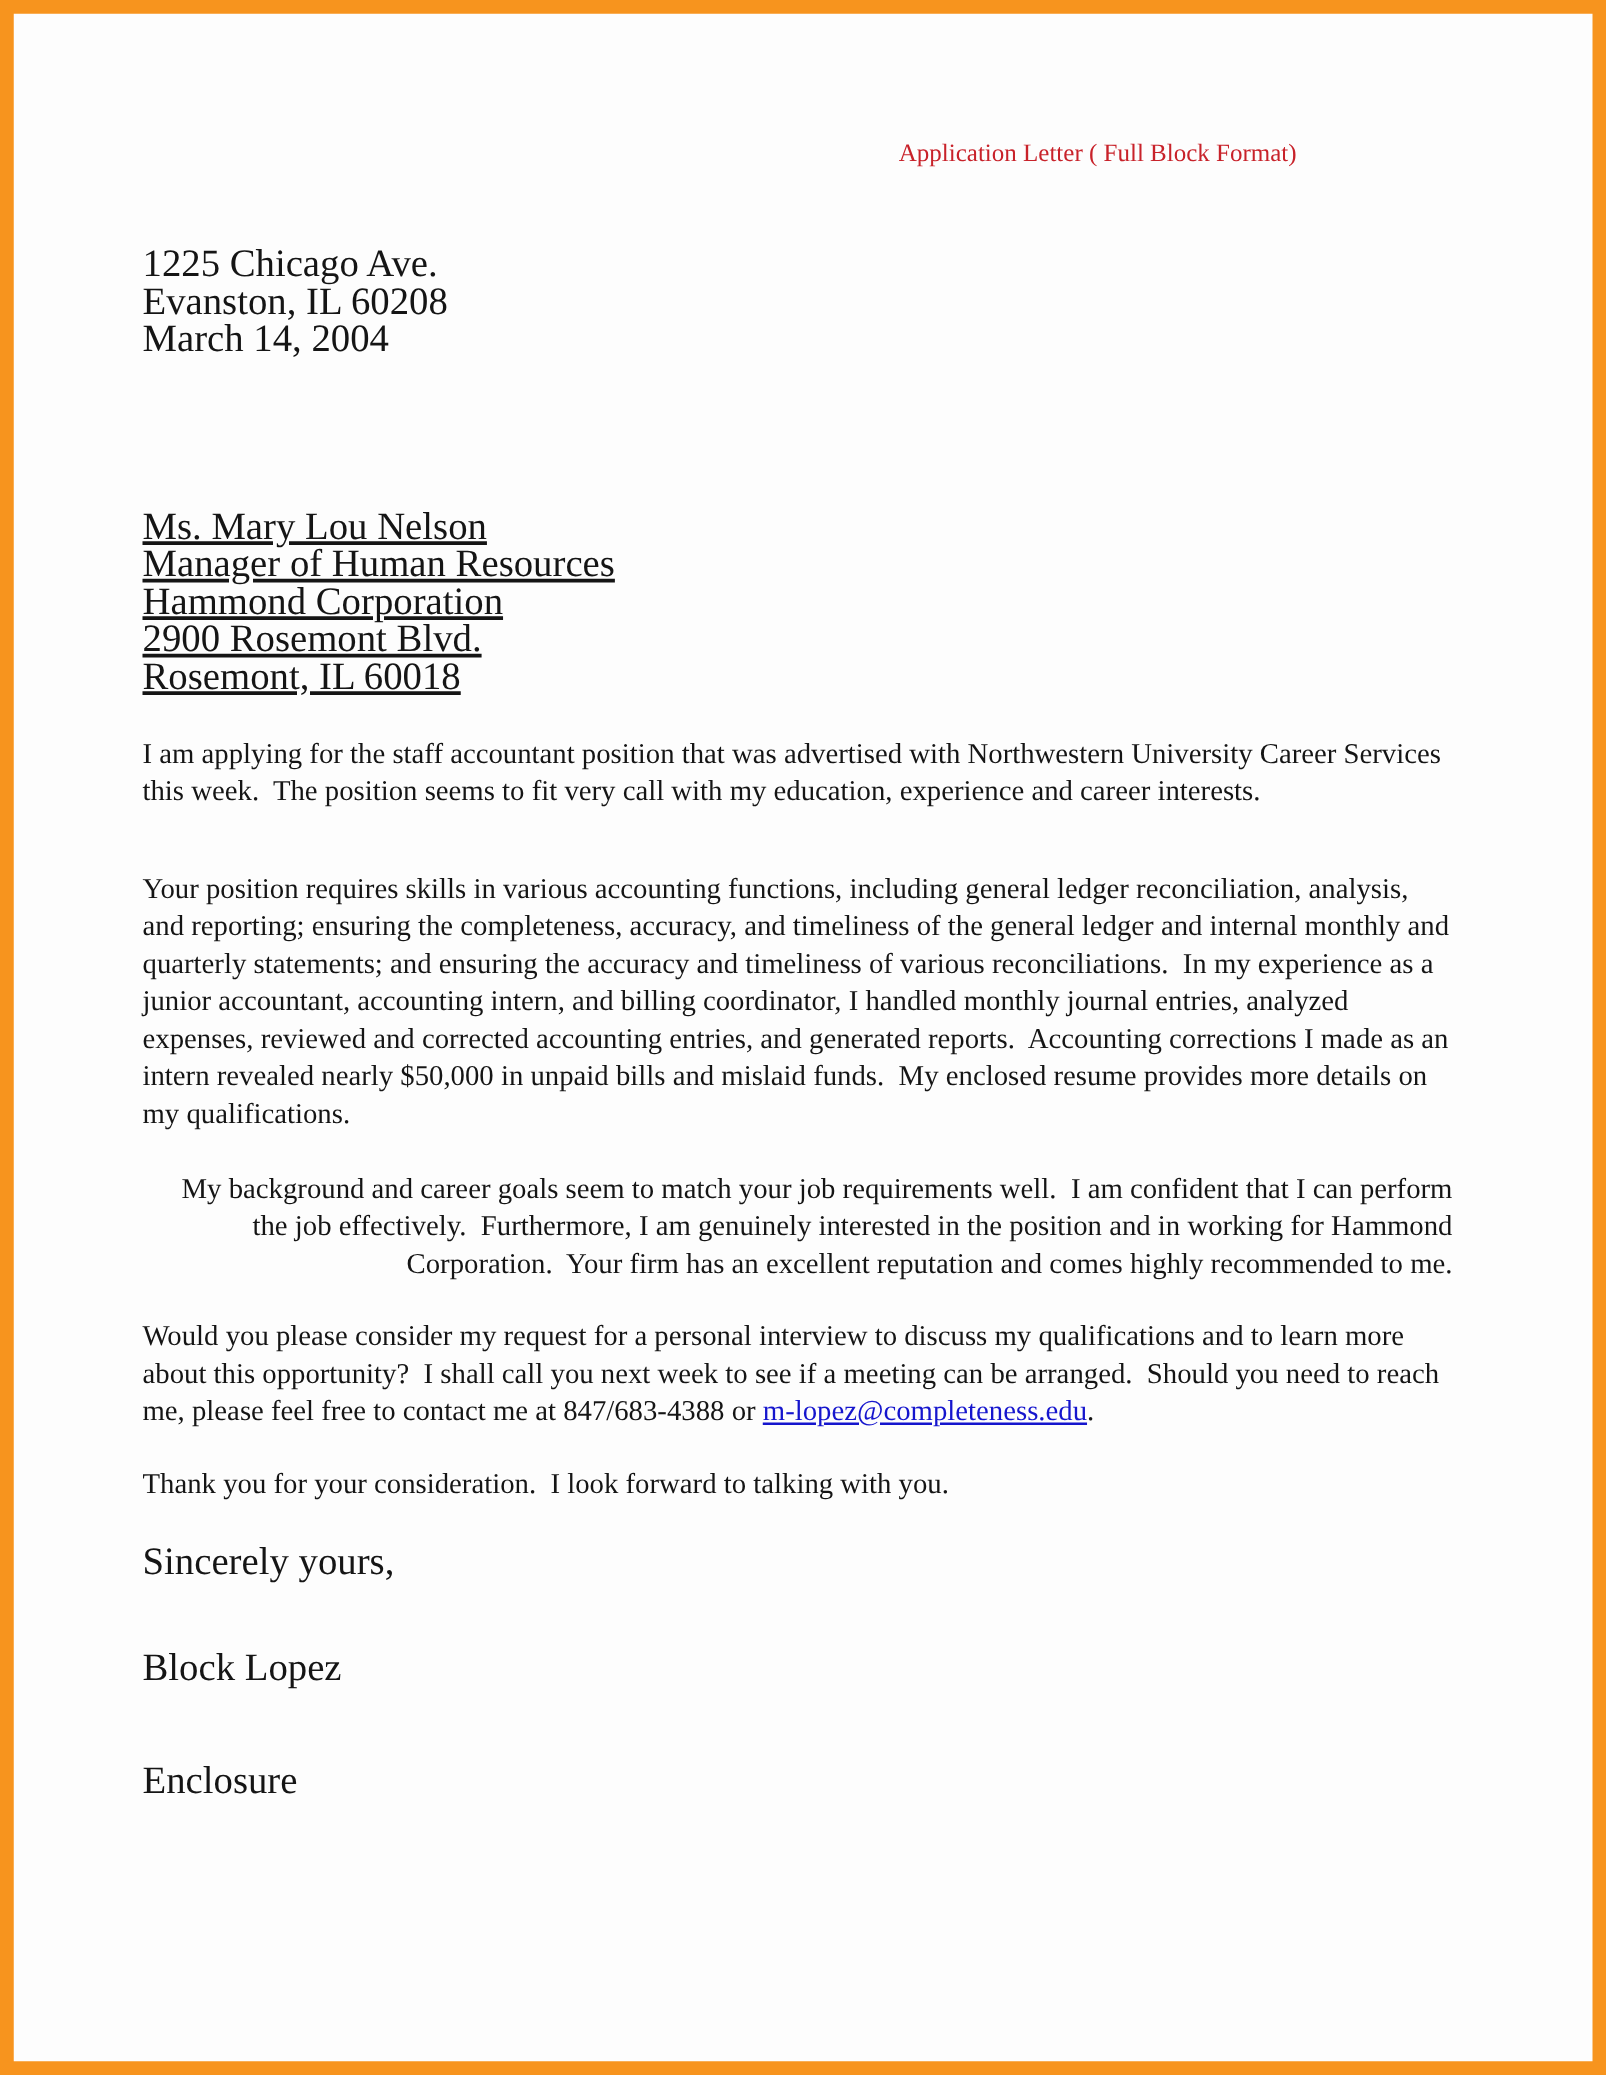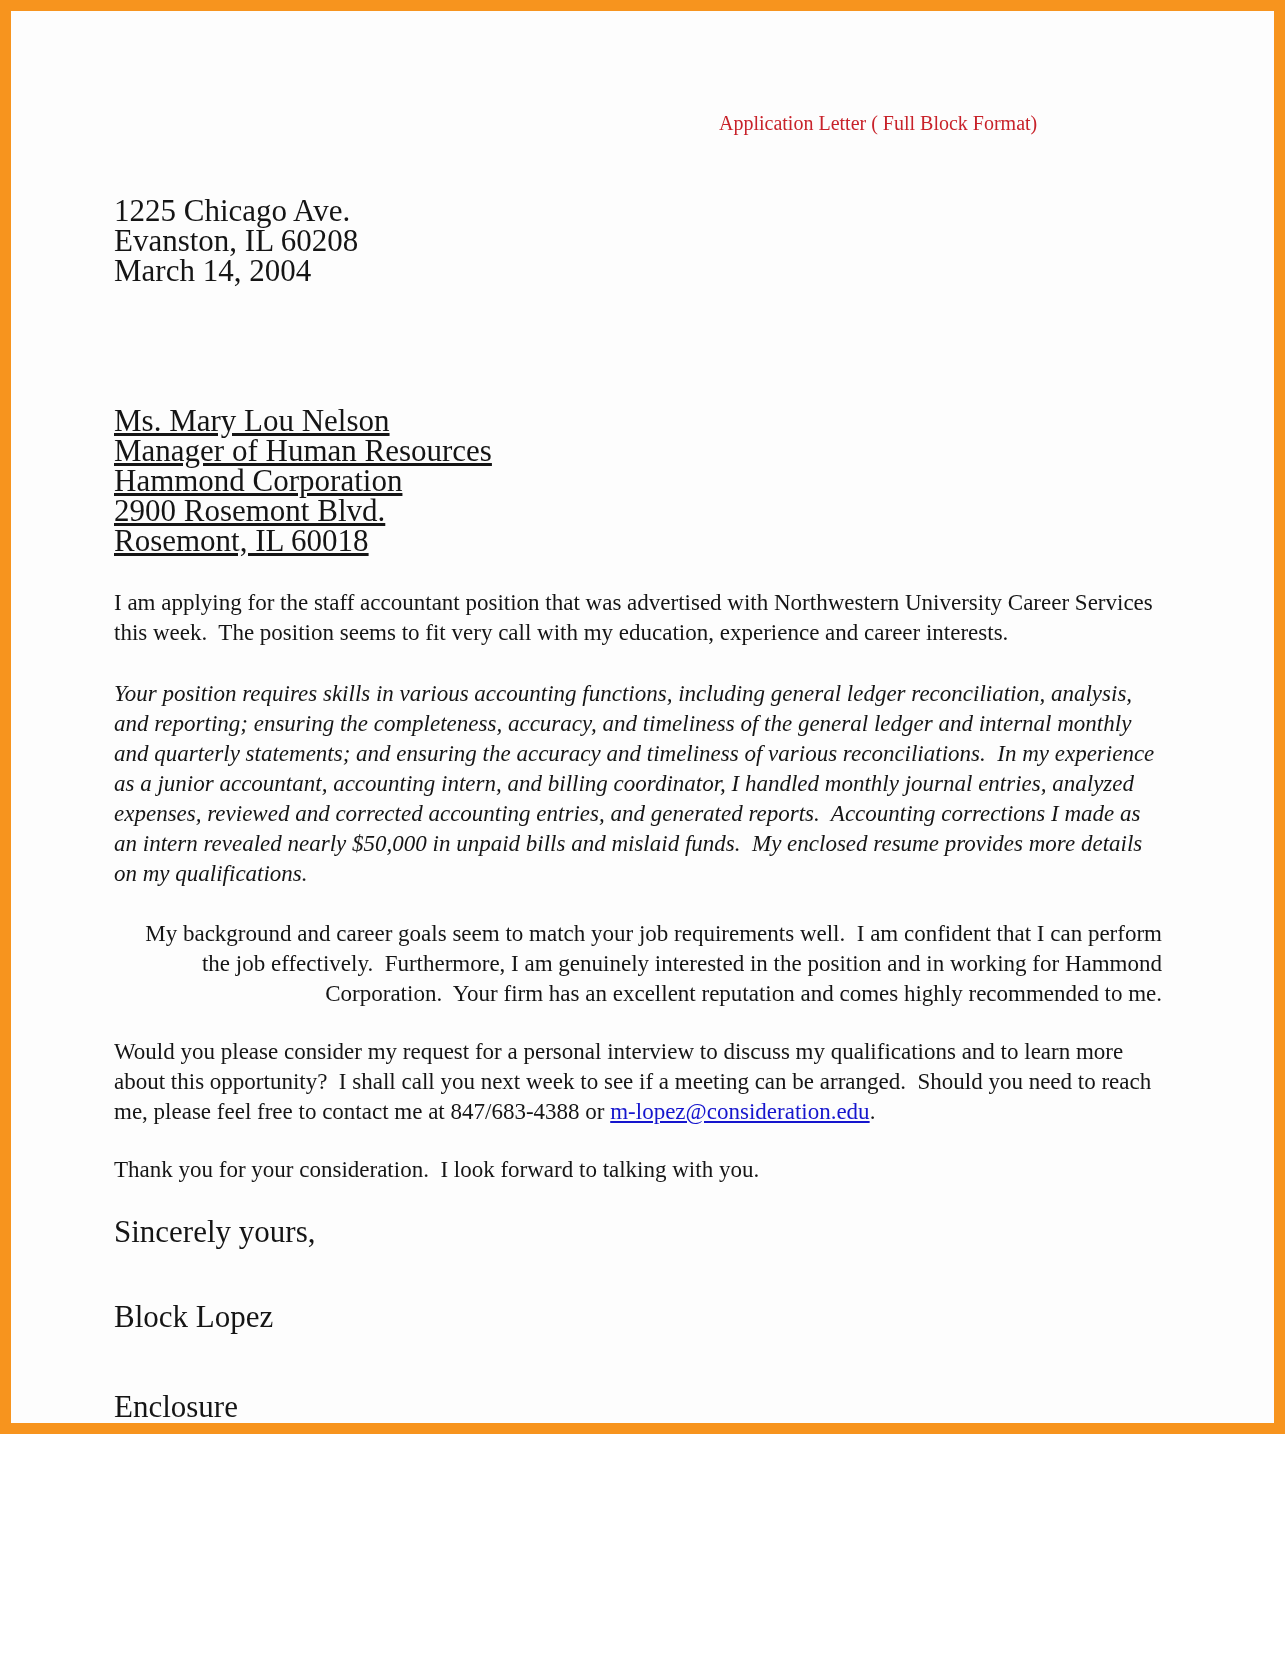--- a/index.html
+++ b/index.html
@@ -5,21 +5,21 @@
   :root {
     --border-orange: #F7941E;
     --header-red: #C8222A;
     --link-blue: #1515CD;
     --text-black: #151515;
   }
   * { margin: 0; padding: 0; box-sizing: border-box; }
   html, body { background: #ffffff; }
   .canvas {
     width: 1285px;
-    height: 1434px;
+    height: 1660px;
     border: 11px solid var(--border-orange);
     background: #FDFDFD;
     position: relative;
     overflow: hidden;
   }
   .content {
     font-family: "Liberation Serif", "DejaVu Serif", serif;
     color: var(--text-black);
     padding-left: 103px;
     padding-right: 112px;
@@ -40,21 +40,21 @@
   .para {
     font-size: 23px;
     line-height: 30px;
     white-space: pre-wrap;
     max-width: 1060px;
   }
   .sender-block    { margin-top: 60px; }
   .recipient-block { margin-top: 120px; text-decoration: underline; }
   .salutation      { margin-top: 32px; }
   .para-1          { margin-top: 32px; }
-  .para-2          { margin-top: 31px; font-style: italic; }
+  .para-2          { margin-top: 48px; }
   .para-3          { margin-top: 30px; text-align: right; }
   .para-4          { margin-top: 28px; }
   .para-5          { margin-top: 28px; }
   .valediction     { margin-top: 32px; }
   .signature-name  { margin-top: 55px; }
   .enclosure       { margin-top: 60px; }
   .email-link {
     color: var(--link-blue);
     text-decoration: underline;
     cursor: pointer;
@@ -82,21 +82,21 @@
       <div class="line">Rosemont, IL 60018</div>
     </div>
 
 
     <div class="para para-1">I am applying for the staff accountant position that was advertised with Northwestern University Career Services this week.  The position seems to fit very call with my education, experience and career interests.</div>
 
     <div class="para para-2">Your position requires skills in various accounting functions, including general ledger reconciliation, analysis, and reporting; ensuring the completeness, accuracy, and timeliness of the general ledger and internal monthly and quarterly statements; and ensuring the accuracy and timeliness of various reconciliations.  In my experience as a junior accountant, accounting intern, and billing coordinator, I handled monthly journal entries, analyzed expenses, reviewed and corrected accounting entries, and generated reports.  Accounting corrections I made as an intern revealed nearly $50,000 in unpaid bills and mislaid funds.  My enclosed resume provides more details on my qualifications.</div>
 
     <div class="para para-3">My background and career goals seem to match your job requirements well.  I am confident that I can perform the job effectively.  Furthermore, I am genuinely interested in the position and in working for Hammond Corporation.  Your firm has an excellent reputation and comes highly recommended to me.</div>
 
-    <div class="para para-4"><span>Would you please consider my request for a personal interview to discuss my qualifications and to learn more about this opportunity?  I shall call you next week to see if a meeting can be arranged.  Should you need to reach me, please feel free to contact me at 847/683-4388 or </span><span class="email-link">m-lopez@consideration.edu</span><span>.</span></div>
+    <div class="para para-4"><span>Would you please consider my request for a personal interview to discuss my qualifications and to learn more about this opportunity?  I shall call you next week to see if a meeting can be arranged.  Should you need to reach me, please feel free to contact me at 847/683-4388 or </span><span class="email-link">m-lopez@completeness.edu</span><span>.</span></div>
 
     <div class="para para-5">Thank you for your consideration.  I look forward to talking with you.</div>
 
     <div class="line valediction">Sincerely yours,</div>
 
     <div class="line signature-name">Block Lopez</div>
 
     <div class="line enclosure">Enclosure</div>
 
   </div>

